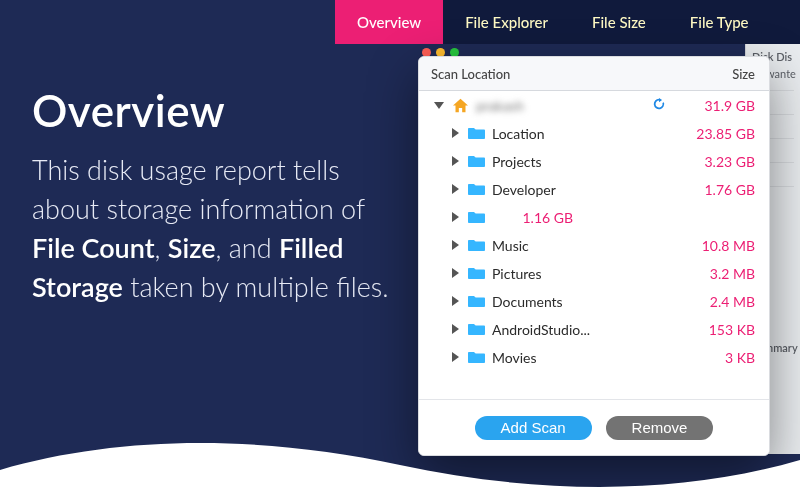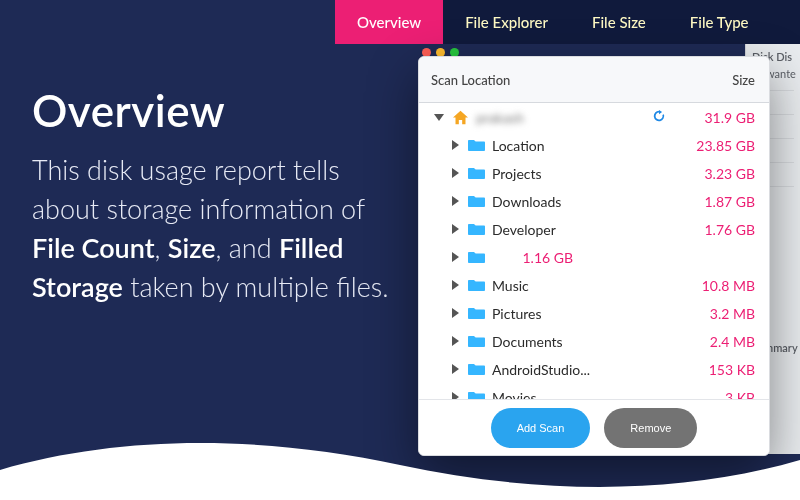--- a/index.html
+++ b/index.html
@@ -11,40 +11,40 @@
 .tabs { position: absolute; top: 0; left: 335px; right: 0; height: 44px; background: #101a3c; display: flex; align-items: stretch; }
 .tab { flex: 0 0 auto; padding: 0 22px; display: flex; align-items: center; color: #fef9c3; font-size: 15px; font-weight: 500; cursor: pointer; }
 .tab.active { background: #ec1f74; color: #fff; }
 
 .copy { position: absolute; left: 32px; top: 84px; width: 370px; color: #fff; }
 .copy h1 { font-size: 44px; font-weight: 600; letter-spacing: .5px; margin-bottom: 14px; }
 .copy p { font-size: 27px; line-height: 1.45; font-weight: 300; color: #e7eaf5; }
 .copy p strong { font-weight: 600; color: #fff; }
 
 .panel { position: absolute; top: 56px; left: 418px; width: 352px; height: 400px; background: #fff; border-radius: 6px; box-shadow: 0 18px 50px rgba(0,0,0,.45); overflow: hidden; border: 1px solid #dadce0; }
-.panel-head { display: flex; align-items: center; height: 46px; border-bottom: 1px solid #d6d9de; background: #f7f8fa; font-size: 13px; color: #444; }
+.panel-head { display: flex; align-items: center; height: 34px; border-bottom: 1px solid #d6d9de; background: #f7f8fa; font-size: 13px; color: #444; }
 .panel-head .col-loc { flex: 1; padding-left: 12px; font-weight: 500; }
 .panel-head .col-size { width: 95px; text-align: right; padding-right: 14px; font-weight: 500; }
 
 .rows { height: 310px; overflow: hidden; }
 .row { display: flex; align-items: center; height: 28px; font-size: 14px; }
 .row .arrow { width: 12px; height: 12px; margin-left: 14px; display: inline-flex; align-items: center; justify-content: center; color: #555; }
 .row .arrow svg { width: 10px; height: 10px; }
 .row.child .arrow { margin-left: 30px; }
 .row .icon { width: 18px; height: 18px; margin: 0 7px 0 6px; display: inline-flex; align-items: center; justify-content: center; }
 .row .icon.folder svg { width: 17px; height: 14px; }
 .row .icon.home svg { width: 17px; height: 15px; }
 .row .name { flex: 1; color: #2b2b2b; white-space: nowrap; overflow: hidden; text-overflow: ellipsis; }
 .row .name.blur { filter: blur(3px); color: #777; }
 .row .refresh { width: 16px; height: 16px; margin-right: 6px; }
 .row .refresh svg { width: 14px; height: 14px; }
 .row .size { width: 95px; text-align: right; padding-right: 14px; color: #ec1f74; font-weight: 400; }
 
 .panel-foot { position: absolute; left: 0; right: 0; bottom: 0; height: 56px; display: flex; align-items: center; justify-content: center; gap: 14px; border-top: 1px solid #e3e5e9; background: #fff; }
-.btn { height: 40px; padding: 0 26px; border: none; border-radius: 20px; font-size: 11px; font-weight: 500; cursor: pointer; color: #fff; }
+.btn { height: 24px; padding: 0 26px; border: none; border-radius: 20px; font-size: 15px; font-weight: 500; cursor: pointer; color: #fff; }
 .btn.primary { background: #2aa4ef; }
 .btn.secondary { background: #737373; }
 
 .bg-side { position: absolute; top: 44px; right: 0; width: 55px; height: 410px; background: #e9ecef; border-left: 1px solid #d0d3d8; font-size: 11px; color: #5b5f66; padding: 6px 6px; }
 .bg-side .hdr { font-weight: 600; margin-bottom: 4px; }
 .bg-side .cell { height: 24px; border-bottom: 1px solid #d7dade; }
 .bg-side .sum { position: absolute; bottom: 100px; font-weight: 600; font-size: 11px; }
 
 .traffic { position: absolute; top: 48px; left: 422px; display: flex; gap: 5px; }
 .tl { width: 9px; height: 9px; border-radius: 50%; }
@@ -145,34 +145,20 @@
         <span class="arrow">
             <svg viewBox="0 0 10 10">
               <polygon points="2,0 9,5 2,10" fill="#555"></polygon>
             </svg>
           </span>
         <span class="icon folder">
             <svg viewBox="0 0 20 16">
               <path d="M1 2h6l2 2h10a1 1 0 0 1 1 1v9a1 1 0 0 1-1 1H1a1 1 0 0 1-1-1V3a1 1 0 0 1 1-1z" fill="#35b6ff"></path>
             </svg>
           </span>
-        <span class="name">Downloads</span>
-        <span class="size">1.87 GB</span>
-      </div>
-      <div class="row child">
-        <span class="arrow">
-            <svg viewBox="0 0 10 10">
-              <polygon points="2,0 9,5 2,10" fill="#555"></polygon>
-            </svg>
-          </span>
-        <span class="icon folder">
-            <svg viewBox="0 0 20 16">
-              <path d="M1 2h6l2 2h10a1 1 0 0 1 1 1v9a1 1 0 0 1-1 1H1a1 1 0 0 1-1-1V3a1 1 0 0 1 1-1z" fill="#35b6ff"></path>
-            </svg>
-          </span>
         <span class="name">Developer</span>
         <span class="size">1.76 GB</span>
       </div>
       <div class="row child">
         <span class="arrow">
             <svg viewBox="0 0 10 10">
               <polygon points="2,0 9,5 2,10" fill="#555"></polygon>
             </svg>
           </span>
         <span class="icon folder">

